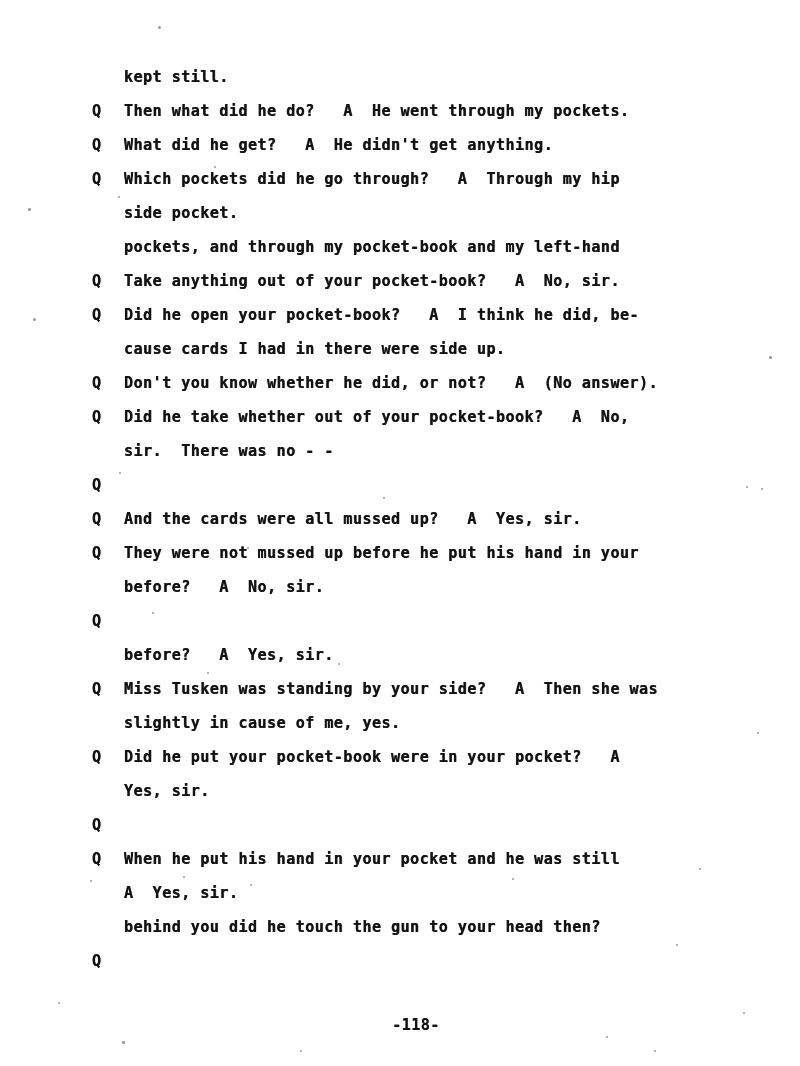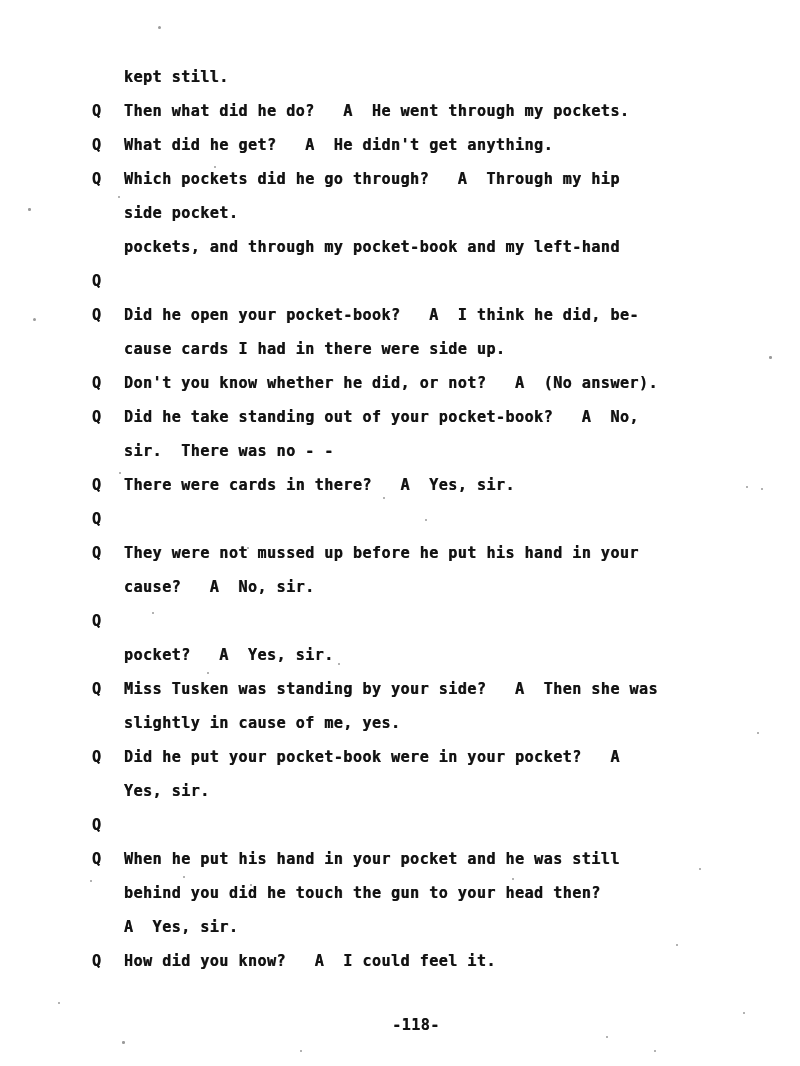--- a/index.html
+++ b/index.html
@@ -105,38 +105,38 @@
       <div class="speck" style="left: 743px; top: 1012px; width: 2px; height: 2px;"></div>
     </div>
 
   <div class="body-text">
       <div class="line cont"><span class="mark"></span><span class="txt">kept still.</span></div>
       <div class="line"><span class="mark">Q</span><span class="txt">Then what did he do?   A  He went through my pockets.</span></div>
       <div class="line"><span class="mark">Q</span><span class="txt">What did he get?   A  He didn't get anything.</span></div>
       <div class="line"><span class="mark">Q</span><span class="txt">Which pockets did he go through?   A  Through my hip</span></div>
       <div class="line cont"><span class="mark"></span><span class="txt">side pocket.</span></div>
       <div class="line cont"><span class="mark"></span><span class="txt">pockets, and through my pocket-book and my left-hand</span></div>
-      <div class="line"><span class="mark">Q</span></div>
+      <div class="line"><span class="mark">Q</span><span class="txt">Take anything out of your pocket-book?   A  No, sir.</span></div>
       <div class="line"><span class="mark">Q</span><span class="txt">Did he open your pocket-book?   A  I think he did, be-</span></div>
       <div class="line cont"><span class="mark"></span><span class="txt">cause cards I had in there were side up.</span></div>
       <div class="line"><span class="mark">Q</span><span class="txt">Don't you know whether he did, or not?   A  (No answer).</span></div>
-      <div class="line"><span class="mark">Q</span><span class="txt">Did he take standing out of your pocket-book?   A  No,</span></div>
+      <div class="line"><span class="mark">Q</span><span class="txt">Did he take whether out of your pocket-book?   A  No,</span></div>
       <div class="line cont"><span class="mark"></span><span class="txt">sir.  There was no - -</span></div>
-      <div class="line"><span class="mark">Q</span><span class="txt">There were cards in there?   A  Yes, sir.</span></div>
       <div class="line"><span class="mark">Q</span></div>
+      <div class="line"><span class="mark">Q</span><span class="txt">And the cards were all mussed up?   A  Yes, sir.</span></div>
       <div class="line"><span class="mark">Q</span><span class="txt">They were not mussed up before he put his hand in your</span></div>
-      <div class="line cont"><span class="mark"></span><span class="txt">cause?   A  No, sir.</span></div>
+      <div class="line cont"><span class="mark"></span><span class="txt">before?   A  No, sir.</span></div>
       <div class="line"><span class="mark">Q</span></div>
-      <div class="line cont"><span class="mark"></span><span class="txt">pocket?   A  Yes, sir.</span></div>
+      <div class="line cont"><span class="mark"></span><span class="txt">before?   A  Yes, sir.</span></div>
       <div class="line"><span class="mark">Q</span><span class="txt">Miss Tusken was standing by your side?   A  Then she was</span></div>
       <div class="line cont"><span class="mark"></span><span class="txt">slightly in cause of me, yes.</span></div>
       <div class="line"><span class="mark">Q</span><span class="txt">Did he put your pocket-book were in your pocket?   A</span></div>
       <div class="line cont"><span class="mark"></span><span class="txt">Yes, sir.</span></div>
       <div class="line"><span class="mark">Q</span></div>
       <div class="line"><span class="mark">Q</span><span class="txt">When he put his hand in your pocket and he was still</span></div>
+      <div class="line cont"><span class="mark"></span><span class="txt">A  Yes, sir.</span></div>
       <div class="line cont"><span class="mark"></span><span class="txt">behind you did he touch the gun to your head then?</span></div>
-      <div class="line cont"><span class="mark"></span><span class="txt">A  Yes, sir.</span></div>
-      <div class="line"><span class="mark">Q</span><span class="txt">How did you know?   A  I could feel it.</span></div>
+      <div class="line"><span class="mark">Q</span></div>
     </div>
 
   <div class="page-number">-118-</div>
 
 </div>
 
 </body></html>

